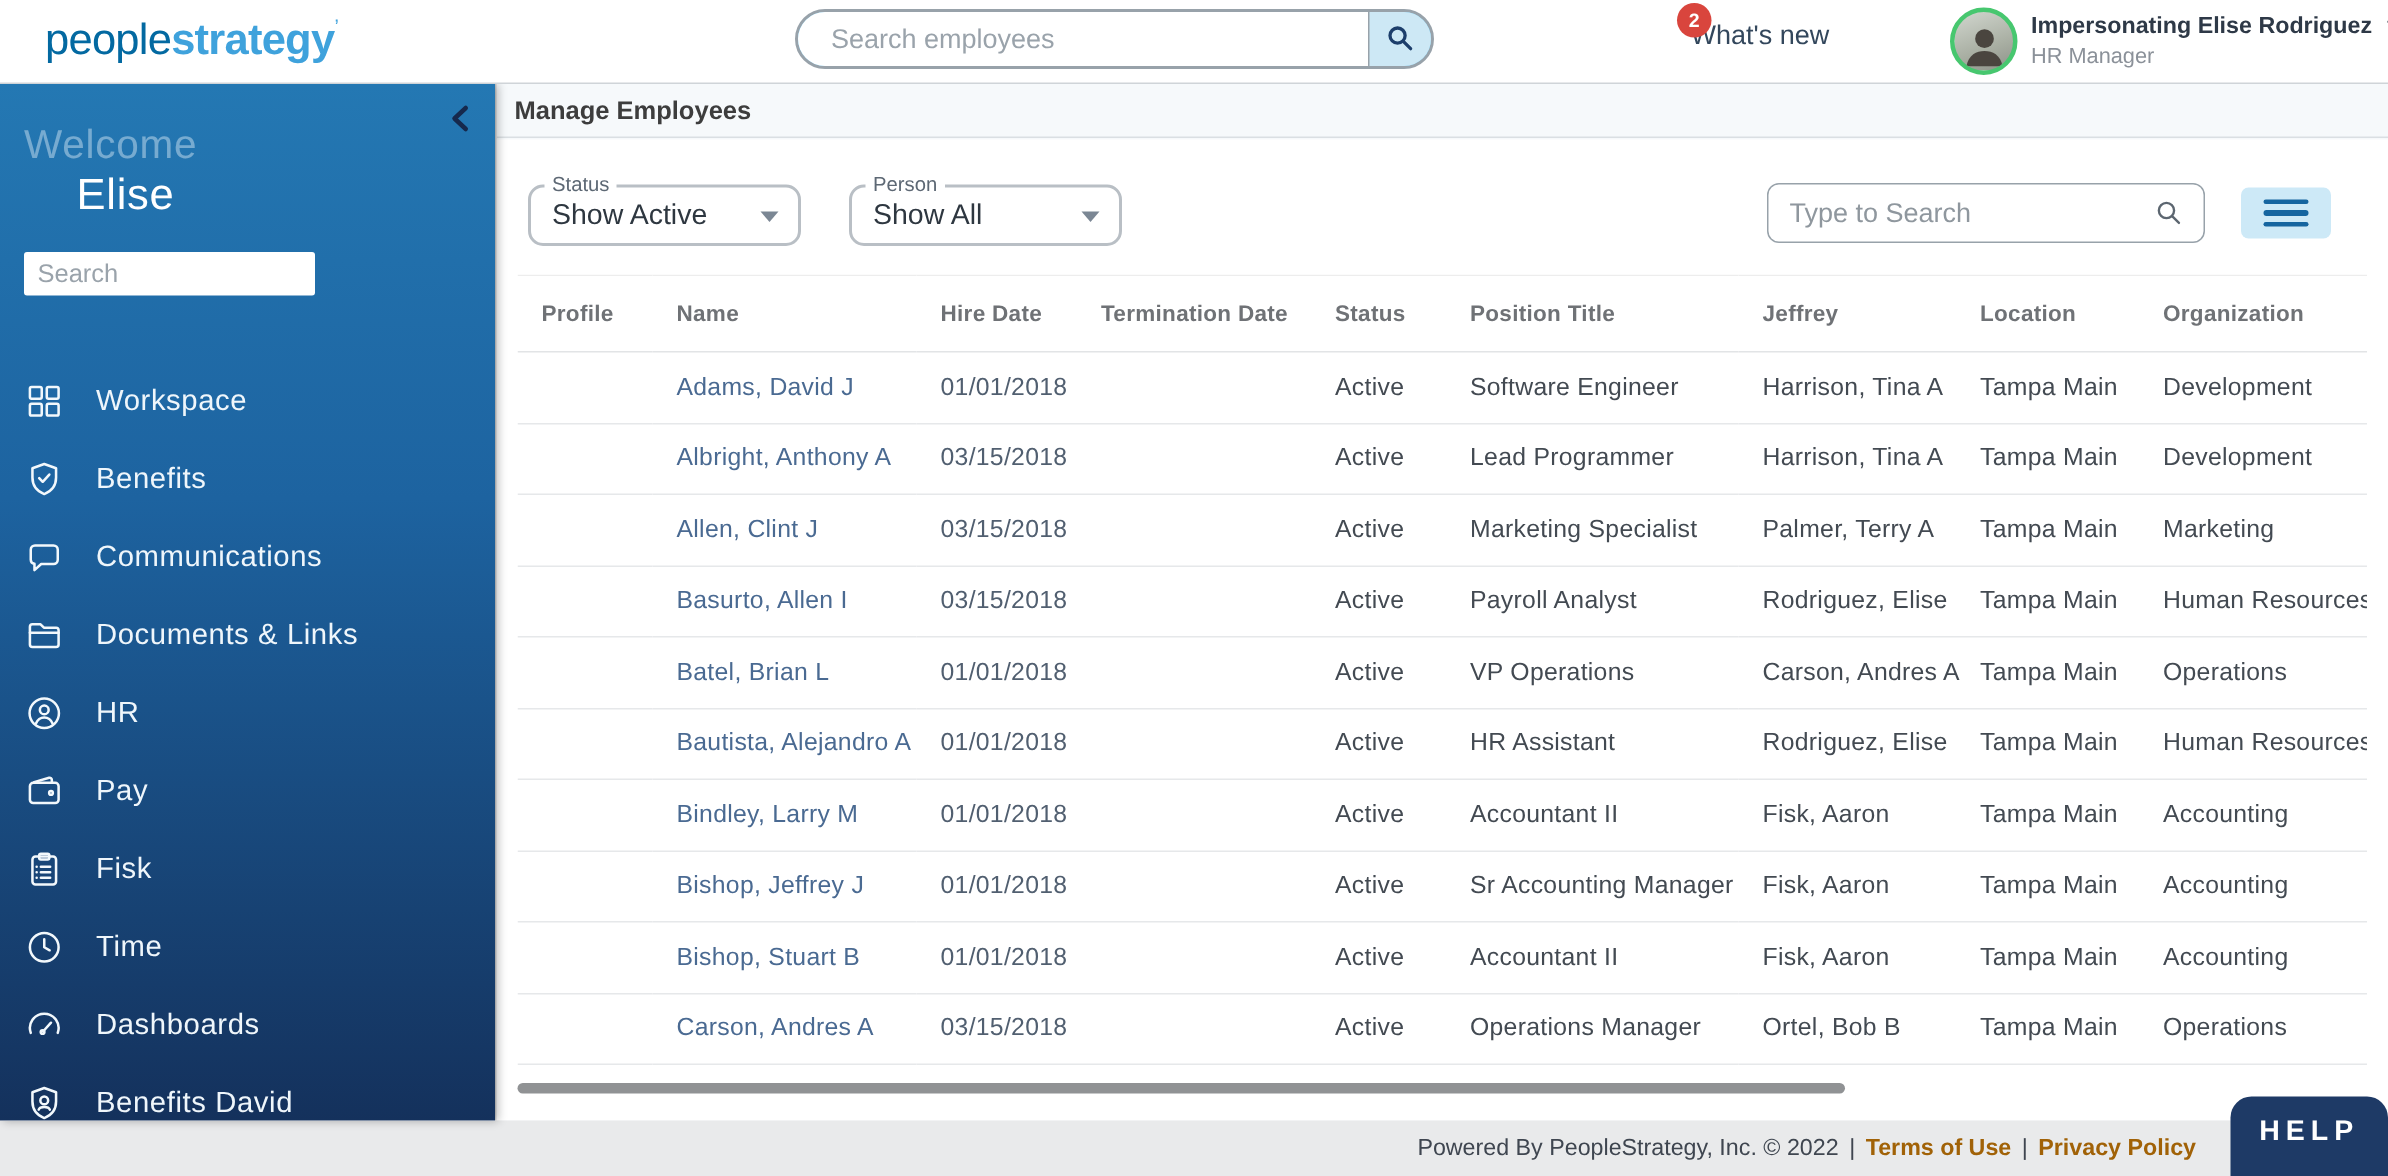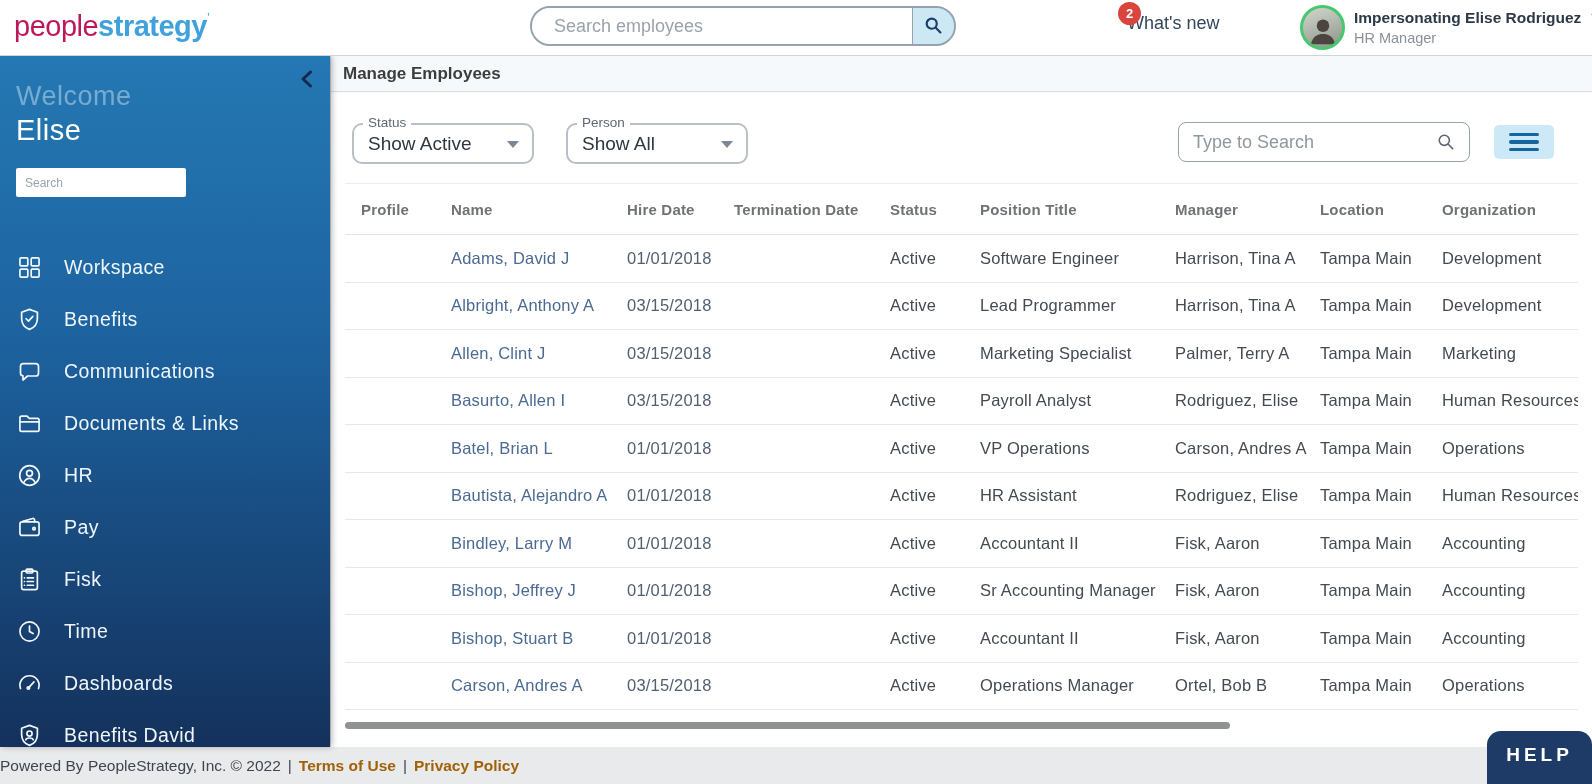--- a/index.html
+++ b/index.html
@@ -2,42 +2,42 @@
 <html><head>
 <meta charset="utf-8">
 <style>
   *{margin:0;padding:0;box-sizing:border-box;}
   html,body{width:1592px;height:784px;}
   body{font-family:"Liberation Sans",sans-serif;position:relative;overflow:hidden;background:#fff;}
 
   
   .top-header{position:absolute;left:0;top:0;width:1592px;height:56px;background:#fff;border-bottom:1px solid #cfd4d8;z-index:5;}
   .logo{position:absolute;left:14px;top:10px;font-size:29px;letter-spacing:-0.5px;cursor:pointer;white-space:nowrap;}
-  .logo .p1{color:#be185d;font-weight:400;}
+  .logo .p1{color:#0369a1;font-weight:400;margin-left:16px;}
   .logo .p2{color:#3fa2dc;font-weight:700;}
   .logo .mark{color:#3fa2dc;font-size:13px;vertical-align:14px;}
   .global-search{position:absolute;left:530px;top:6px;width:426px;height:40px;border:2px solid #98a2aa;border-radius:21px;overflow:hidden;display:flex;background:#7dd3fc;}
   .global-search input{flex:1;border:none;outline:none;padding:0 10px 0 22px;font-size:18px;color:#333;font-family:inherit;}
   .global-search input::placeholder{color:#9aa3ab;}
   .gs-btn{width:42px;height:100%;background:#cde8f5;border:none;border-left:1px solid #98a2aa;display:flex;align-items:center;justify-content:center;cursor:pointer;}
   .whats-new{position:absolute;left:1127px;top:13px;font-size:18px;color:#33475c;cursor:pointer;}
   .badge{position:absolute;top:-11px;left:-9px;width:23px;height:23px;border-radius:50%;background:#d9453d;color:#fff;font-size:13px;font-weight:700;display:flex;align-items:center;justify-content:center;}
   .avatar{position:absolute;left:1300px;top:5px;width:45px;height:45px;border-radius:50%;border:3px solid #47c76f;overflow:hidden;cursor:pointer;background:linear-gradient(160deg,#d2d7cf 0%,#a9afa3 60%,#8d9289 100%);}
   .avatar svg{display:block;margin:5px auto 0;}
   .user-block{position:absolute;left:1354px;top:9px;cursor:pointer;}
   .user-name{font-size:15.5px;font-weight:700;color:#2e3947;display:flex;align-items:center;gap:10px;white-space:nowrap;}
   .user-role{font-size:14.5px;color:#8b9199;margin-top:3px;}
 
   
   .sidebar{position:absolute;left:0;top:56px;width:330px;height:691px;background:linear-gradient(180deg,#2478b3 0%,#1d63a0 40%,#14315c 100%);z-index:4;box-shadow:2px 0 6px rgba(0,0,0,0.28);color:#fff;overflow:hidden;}
   .collapse-btn{position:absolute;top:13px;right:16px;cursor:pointer;background:none;border:none;}
   .welcome{padding:25px 0 0 16px;}
   .welcome-label{font-size:27px;font-weight:300;color:rgba(235,246,253,0.42);letter-spacing:0.5px;}
-  .welcome-name{font-size:29px;font-weight:400;color:#fff;letter-spacing:0.5px;margin-top:2px;}
-  .side-search{margin:21px 0 0 16px;width:170px;height:29px;border:none;outline:none;padding:0 9px;font-size:12px;color:#0c4a6e;font-family:inherit;border-radius:2px;display:block;}
+  .welcome-name{font-size:29px;font-weight:400;color:#fff;letter-spacing:0.5px;margin-top:2px;margin-left:35px;}
+  .side-search{margin:21px 0 0 16px;width:194px;height:29px;border:none;outline:none;padding:0 9px;font-size:17px;color:#0c4a6e;font-family:inherit;border-radius:2px;display:block;}
   .side-search::placeholder{color:#9aa3ab;}
   .menu{margin-top:44px;}
   .menu-item{height:52px;display:flex;align-items:center;padding-left:16px;cursor:pointer;}
   .menu-item .mi-icon{flex:0 0 27px;margin-right:21px;display:flex;}
   .menu-label{font-size:19.5px;font-weight:300;color:#eff6fb;letter-spacing:0.4px;white-space:nowrap;}
 
   
   .content{position:absolute;left:330px;top:56px;width:1262px;height:691px;background:#f6f9fb;border-left:1px solid #d2d2d2;overflow:hidden;}
   .page-title-bar{height:36px;display:flex;align-items:center;padding-left:12px;border-bottom:1px solid #dadfe3;}
   .page-title{font-size:17px;font-weight:700;color:#3d3d3d;}
@@ -57,21 +57,21 @@
 
   .table-wrap{position:absolute;left:14px;top:90px;width:1233px;overflow:hidden;}
   table{border-collapse:collapse;table-layout:fixed;width:1331px;}
   th{height:51px;text-align:left;padding-left:16px;font-size:15px;font-weight:700;color:#6f7276;border-top:1px solid #ededed;border-bottom:1px solid #e2e4e6;letter-spacing:0.2px;white-space:nowrap;}
   td{height:47.5px;padding-left:16px;font-size:16.5px;color:#434a52;border-bottom:1px solid #e6e8ea;white-space:nowrap;letter-spacing:0.2px;}
   td.c-name{color:#4a6a92;cursor:pointer;}
   td.c-date{color:#515f70;}
   .scroll-thumb{position:absolute;left:14px;top:629px;width:885px;height:7px;background:#909294;border-radius:4px;cursor:pointer;}
 
   
-  .footer{position:absolute;left:0;bottom:0;width:1592px;height:37px;background:#e9eaeb;display:flex;align-items:center;justify-content:flex-start;padding-right:128px;font-size:15.5px;color:#3f4650;z-index:3;white-space:nowrap;}
+  .footer{position:absolute;left:0;bottom:0;width:1592px;height:37px;background:#e9eaeb;display:flex;align-items:center;justify-content:flex-end;padding-right:128px;font-size:15.5px;color:#3f4650;z-index:3;white-space:nowrap;}
   .footer .flink{font-weight:700;color:#a16207;cursor:pointer;}
   .footer .fsep{margin:0 7px;}
   .help-btn{position:absolute;right:0;bottom:-10px;width:105px;height:63px;background:#1e3a66;border:none;border-radius:14px 14px 0 0;color:#fff;font-size:19px;font-weight:600;letter-spacing:4px;z-index:10;cursor:pointer;font-family:inherit;display:flex;align-items:center;justify-content:center;padding-bottom:16px;}
 </style>
 </head>
 <body>
 
 <div class="top-header">
   <div class="logo"><span class="p1">people</span><span class="p2">strategy</span><span class="mark">’</span></div>
 
@@ -275,21 +275,21 @@
             <col style="width:250px">
         </colgroup>
         <thead>
           <tr>
               <th>Profile</th>
               <th>Name</th>
               <th>Hire Date</th>
               <th>Termination Date</th>
               <th>Status</th>
               <th>Position Title</th>
-              <th>Manager</th>
+              <th>Jeffrey</th>
               <th>Location</th>
               <th>Organization</th>
             </tr>
         </thead>
         <tbody>
   <tr>
     <td class="c-profile"></td>
     <td class="c-name">Adams, David J</td>
     <td class="c-date">01/01/2018</td>
     <td class="c-date"></td>

